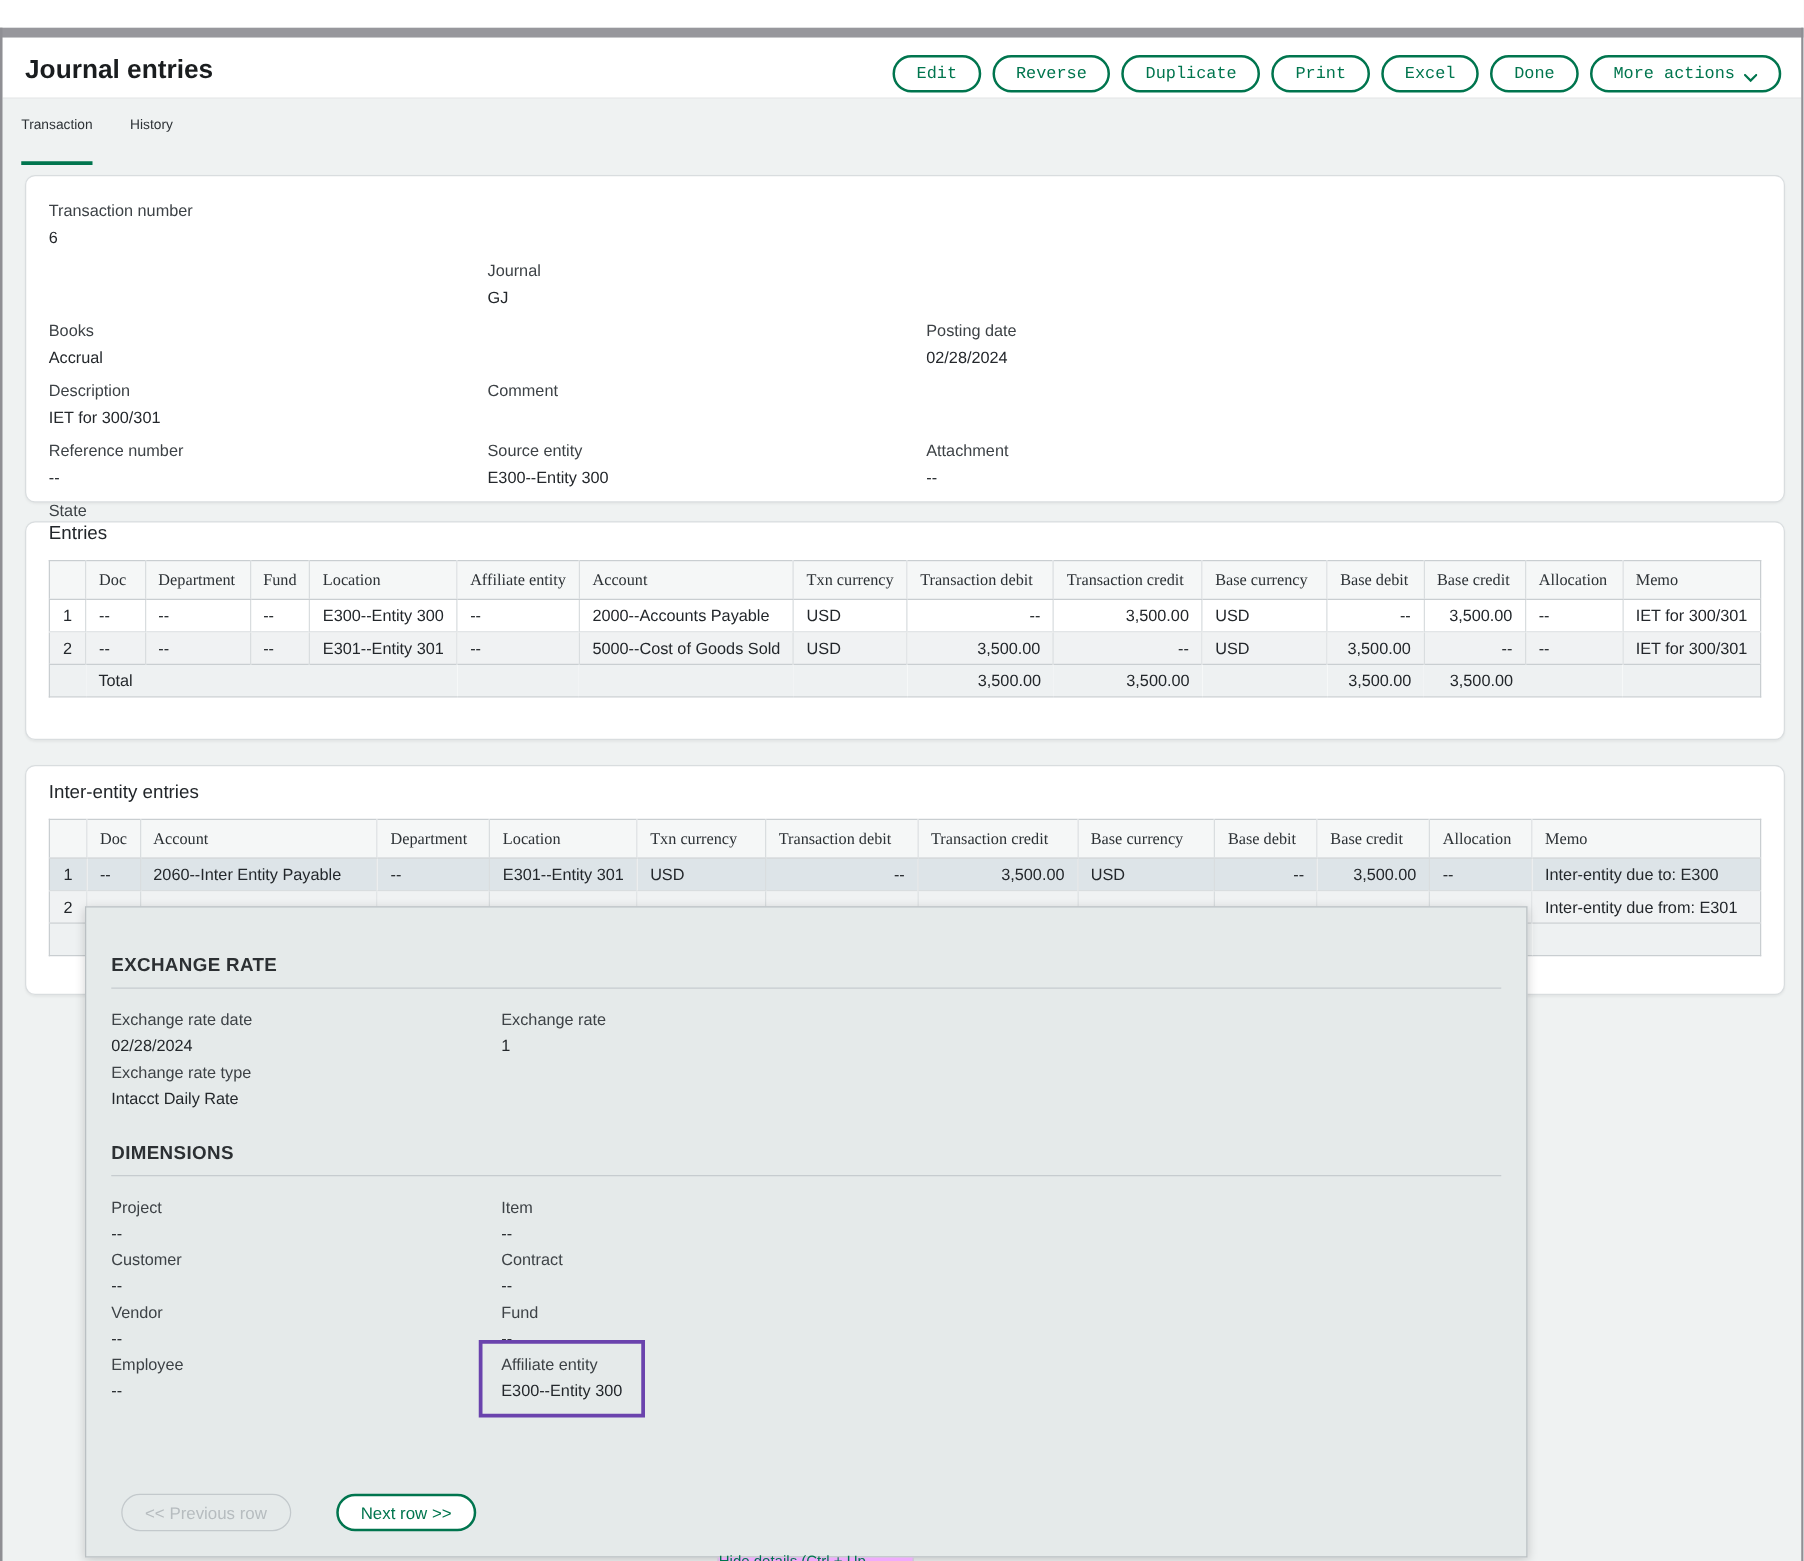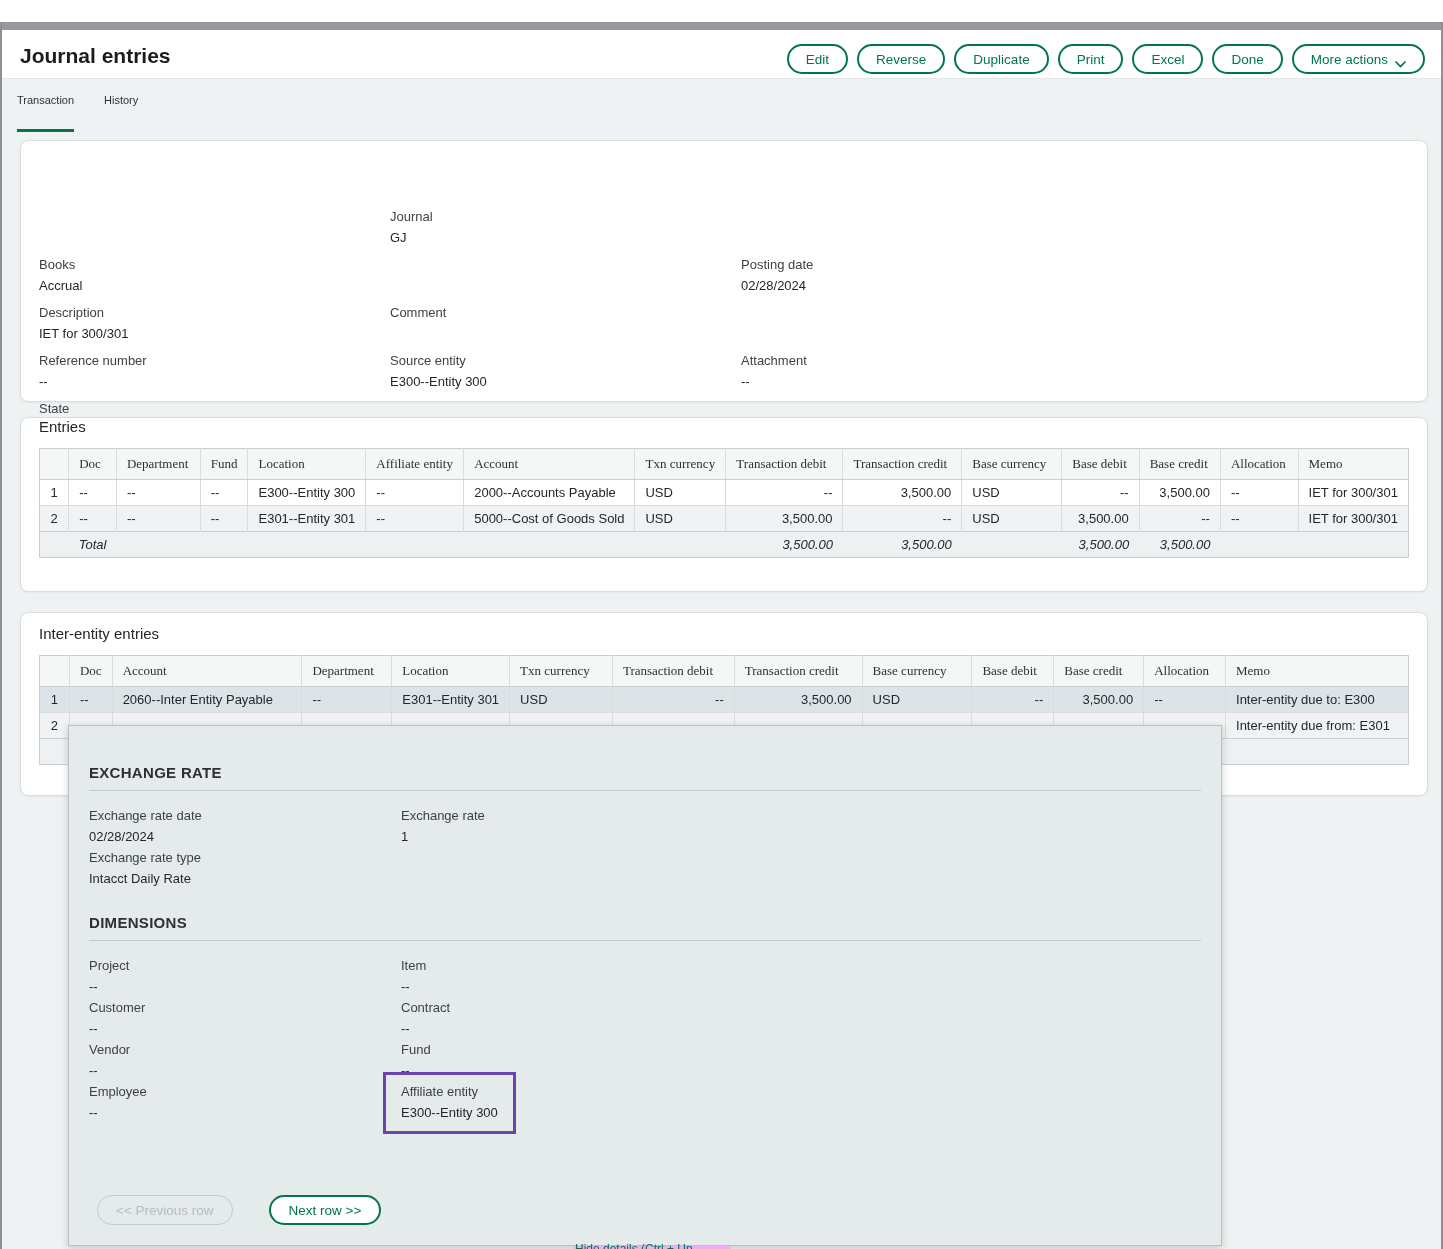--- a/index.html
+++ b/index.html
@@ -19,21 +19,21 @@
   .edge-strip{position:absolute;left:0;width:100%;background:#97979c;z-index:50;}
   .edge-strip.top{top:0;height:8px;}
   .edge-strip.bottom{top:1243px;height:6px;}
   .edge-side{position:absolute;top:0;height:100%;width:2px;background:#8f8f94;z-index:50;}
   .edge-side.left{left:0;}
   .edge-side.right{right:0;}
 
   .header-band{position:absolute;left:2px;top:8px;width:1439px;height:49px;background:#ffffff;border-bottom:1px solid #e3e5e6;}
   .page-title{position:absolute;left:18px;top:14px;font-size:21px;font-weight:700;color:#1a1d1f;}
   .toolbar{position:absolute;right:16px;top:14px;display:flex;gap:9px;align-items:center;}
-  .btn-pill{display:inline-flex;align-items:center;gap:7px;height:30px;padding:0 17px;border:2px solid var(--accent);border-radius:16px;background:#fff;color:var(--accent);font-size:13.5px;font-family:Liberation Sans, sans-serif;cursor:pointer;white-space:nowrap;}
+  .btn-pill{display:inline-flex;align-items:center;gap:7px;height:30px;padding:0 17px;border:2px solid var(--accent);border-radius:16px;background:#fff;color:var(--accent);font-size:13.5px;font-family:Liberation Mono, monospace;cursor:pointer;white-space:nowrap;}
   .btn-pill .chev{display:inline-block;width:11px;height:7px;}
 
   .tab-bar{position:absolute;left:17px;top:72px;display:flex;gap:30px;}
   .tab{font-size:11px;color:#2d3236;padding-bottom:23px;cursor:pointer;border-bottom:3px solid transparent;}
   .tab.active{border-bottom-color:var(--accent);font-weight:400;}
 
   .card{position:absolute;left:20px;width:1408px;background:#fff;border:1px solid #d9dddf;border-radius:8px;box-shadow:0 1px 2px rgba(0,0,0,.05);}
   .card-txn{top:118px;height:262px;padding:20px 18px;}
   .card-entries{top:395px;height:175px;padding:0 18px;}
   .card-iet{top:590px;height:184px;padding:12px 18px;}
@@ -45,21 +45,21 @@
   .gc1{grid-column:1;} .gc2{grid-column:2;} .gc3{grid-column:3;}
 
   .section-title{font-size:15px;color:#22262a;margin-bottom:13px;}
 
   table.grid{border-collapse:collapse;table-layout:fixed;border:1px solid var(--line-dark);font-size:13px;color:var(--value);}
   table.grid th{font-weight:400;text-align:left;padding:7px 10px;background:#f5f7f7;border-left:1px solid var(--line);border-bottom:1px solid var(--line-dark);color:#2c3135;white-space:nowrap;overflow:hidden;font-family:Liberation Serif, serif;}
   table.grid td{padding:5px 10px;border-left:1px solid var(--line);border-top:1px solid var(--line);white-space:nowrap;overflow:hidden;height:26px;}
   table.grid th:first-child,table.grid td:first-child{border-left:none;}
   tr.row-striped td{background:var(--stripe);}
   tr.row-selected td{background:var(--selected);}
-  tr.row-total td{background:#eef1f2;border-left:none;border-top:1px solid var(--line-dark);font-style:italic;}
+  tr.row-total td{background:#eef1f2;border-left:none;border-top:1px solid var(--line-dark);}
 
   .overlay-panel{position:absolute;left:68px;top:703px;width:1154px;height:521px;background:#e5eaea;border:1px solid #bac0c3;box-shadow:0 2px 8px rgba(0,0,0,.18);z-index:10;padding:0 20px;}
   .panel-heading{font-size:15px;font-weight:600;letter-spacing:.3px;color:#2c3033;padding-bottom:9px;border-bottom:1px solid #c6cccf;}
   .panel-heading.first{margin-top:38px;}
   .panel-heading.second{margin-top:26px;}
   .panel-grid{display:grid;grid-template-columns:312px 1fr;row-gap:4px;margin-top:17px;}
   .hl-box{display:inline-block;border:3px solid var(--purple);padding:9px 15px 11px;margin:-12px 0 0 -18px;}
   .panel-buttons{position:absolute;left:28px;bottom:20px;display:flex;gap:36px;align-items:center;}
   .btn-prev{height:30px;padding:0 18px;border:1px solid #c3c9cc;border-radius:16px;background:transparent;color:#b6bcbf;font-size:13.5px;font-family:"Liberation Sans",sans-serif;}
   .btn-next{height:30px;padding:0 18px;border:2px solid var(--accent);border-radius:16px;background:#fff;color:var(--accent);font-size:13.5px;font-family:"Liberation Sans",sans-serif;cursor:pointer;}
@@ -94,20 +94,24 @@
     </div>
   </div>
 
   <div class="tab-bar">
     <div class="tab active">Transaction</div>
     <div class="tab">History</div>
   </div>
 
   <div class="card card-txn">
     <div class="field-grid">
+      <div class="field gc1">
+        <div class="flabel">Transaction number</div>
+        <div class="fvalue">6</div>
+      </div>
       <div class="field gc2"></div>
       <div class="field gc3"></div>
 
       <div class="field gc2">
         <div class="flabel">Journal</div>
         <div class="fvalue">GJ</div>
       </div>
       <div class="field gc1">
         <div class="flabel">Books</div>
         <div class="fvalue">Accrual</div>

